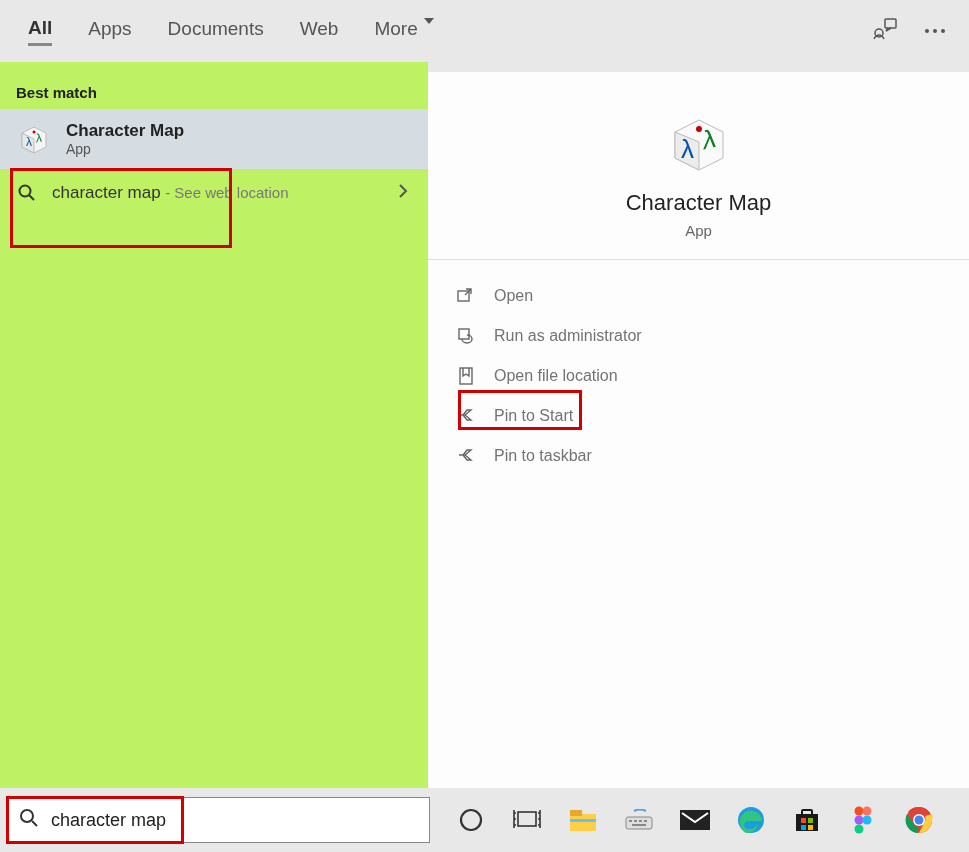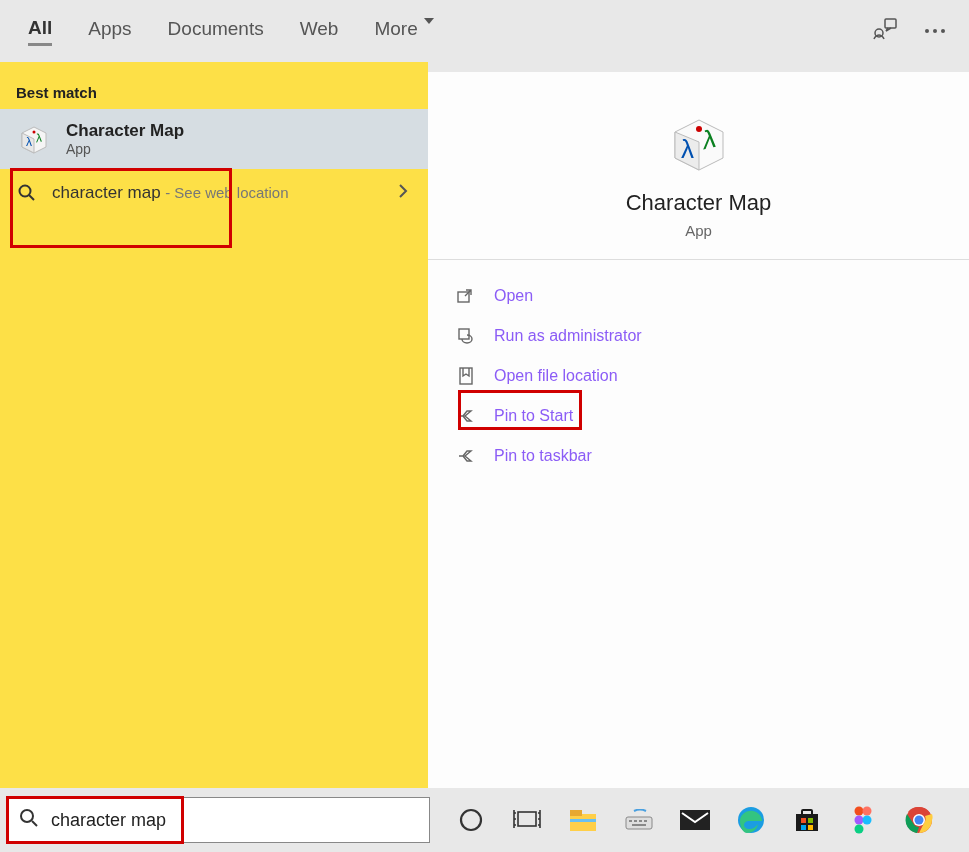--- a/index.html
+++ b/index.html
@@ -11,21 +11,21 @@
   .tab.active { color: #333; font-weight: 600; border-bottom: 3px solid #888; }
   .tab-more { display:flex; align-items:flex-start; gap:6px;}
   .chev-down { width:0;height:0;border-left:5px solid transparent;border-right:5px solid transparent;border-top:6px solid #555;}
   .top-right-icons { position: absolute; right: 24px; display: flex; align-items: center; gap: 28px; }
   .feedback-icon svg, .more-dots {color:#555;}
   .more-dots { display:flex; gap:4px; }
   .more-dots span { width:4px;height:4px;border-radius:50%;background:#555; }
 
   
   .main { display:flex; height: 726px; }
-  .left-pane { width: 428px; background:#fde047; position:relative; }
+  .left-pane { width: 428px; background:#bef264; position:relative; }
   .right-pane { flex:1; background:#fdfdfd; margin-top:10px; }
 
   .section-label { font-size:15px; font-weight:600; color:#222; padding:22px 16px 8px 16px; }
 
   .result-item { display:flex; align-items:center; padding:12px 16px; background:#d6dde2; gap:14px; }
   .result-icon { width:36px;height:36px; display:flex;align-items:center;justify-content:center; }
   .result-text { display:flex; flex-direction:column; }
   .result-title { font-size:17px; font-weight:600; color:#222; }
   .result-sub { font-size:14px; color:#555; }
 
@@ -38,21 +38,21 @@
   .web-sub { font-size:15px; color:#777; }
   .chev-right { position:absolute; right:20px; font-size:18px; color:#555; }
 
   
   .details { text-align:center; padding:30px 20px 20px 20px; border-bottom:1px solid #ddd; }
   .app-icon-lg { width:72px;height:60px;margin:10px auto 18px auto; }
   .details-title { font-size:22px; color:#222; margin-bottom:6px; }
   .details-sub { font-size:15px; color:#666; }
 
   .actions { padding:16px 10px; }
-  .action-row { display:flex; align-items:center; gap:18px; padding:11px 18px; font-size:16px; color:#8b5cf6; cursor:pointer; }
+  .action-row { display:flex; gap:18px; padding:11px 18px; font-size:16px; color:#737373; cursor:pointer; }
   .action-row .ai { width:20px; display:flex; justify-content:center; color:#666; }
   .hl-open { position:absolute; left:458px; top:390px; width:124px; height:40px; border:3px solid #d00000; pointer-events:none;}
 
   
   .taskbar { position:absolute; bottom:0; left:0; right:0; height:64px; display:flex; align-items:center; }
   .search-box { width:424px; height:46px; margin-left:6px; background:#fff; border:1px solid #888; display:flex; align-items:center; padding:0 12px; gap:12px; position:relative;}
   .search-input { border:none; outline:none; font-size:18px; color:#222; flex:1; background:transparent;}
   .hl-search { position:absolute; left:6px; bottom:8px; width:178px; height:48px; border:3px solid #d00000; pointer-events:none;}
 
   .task-icons { display:flex; align-items:center; gap:26px; margin-left:26px; }

